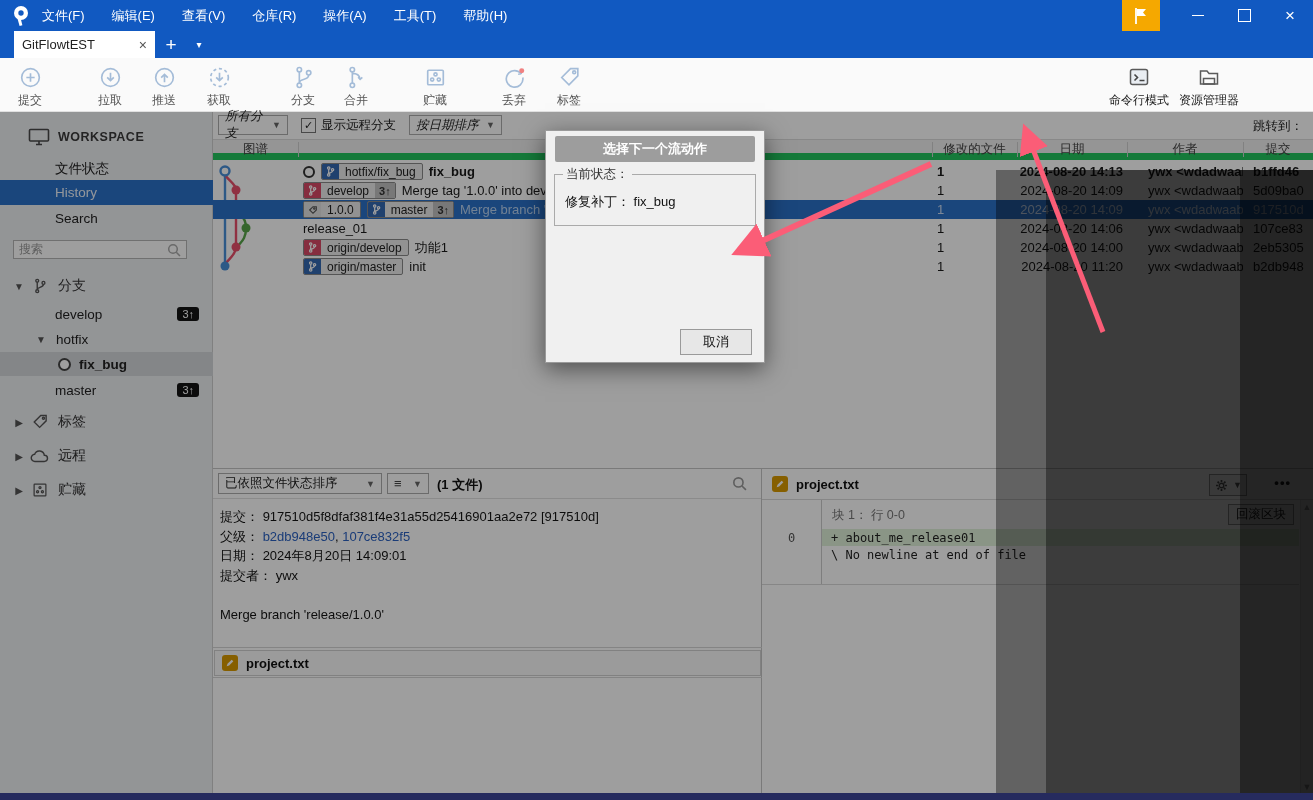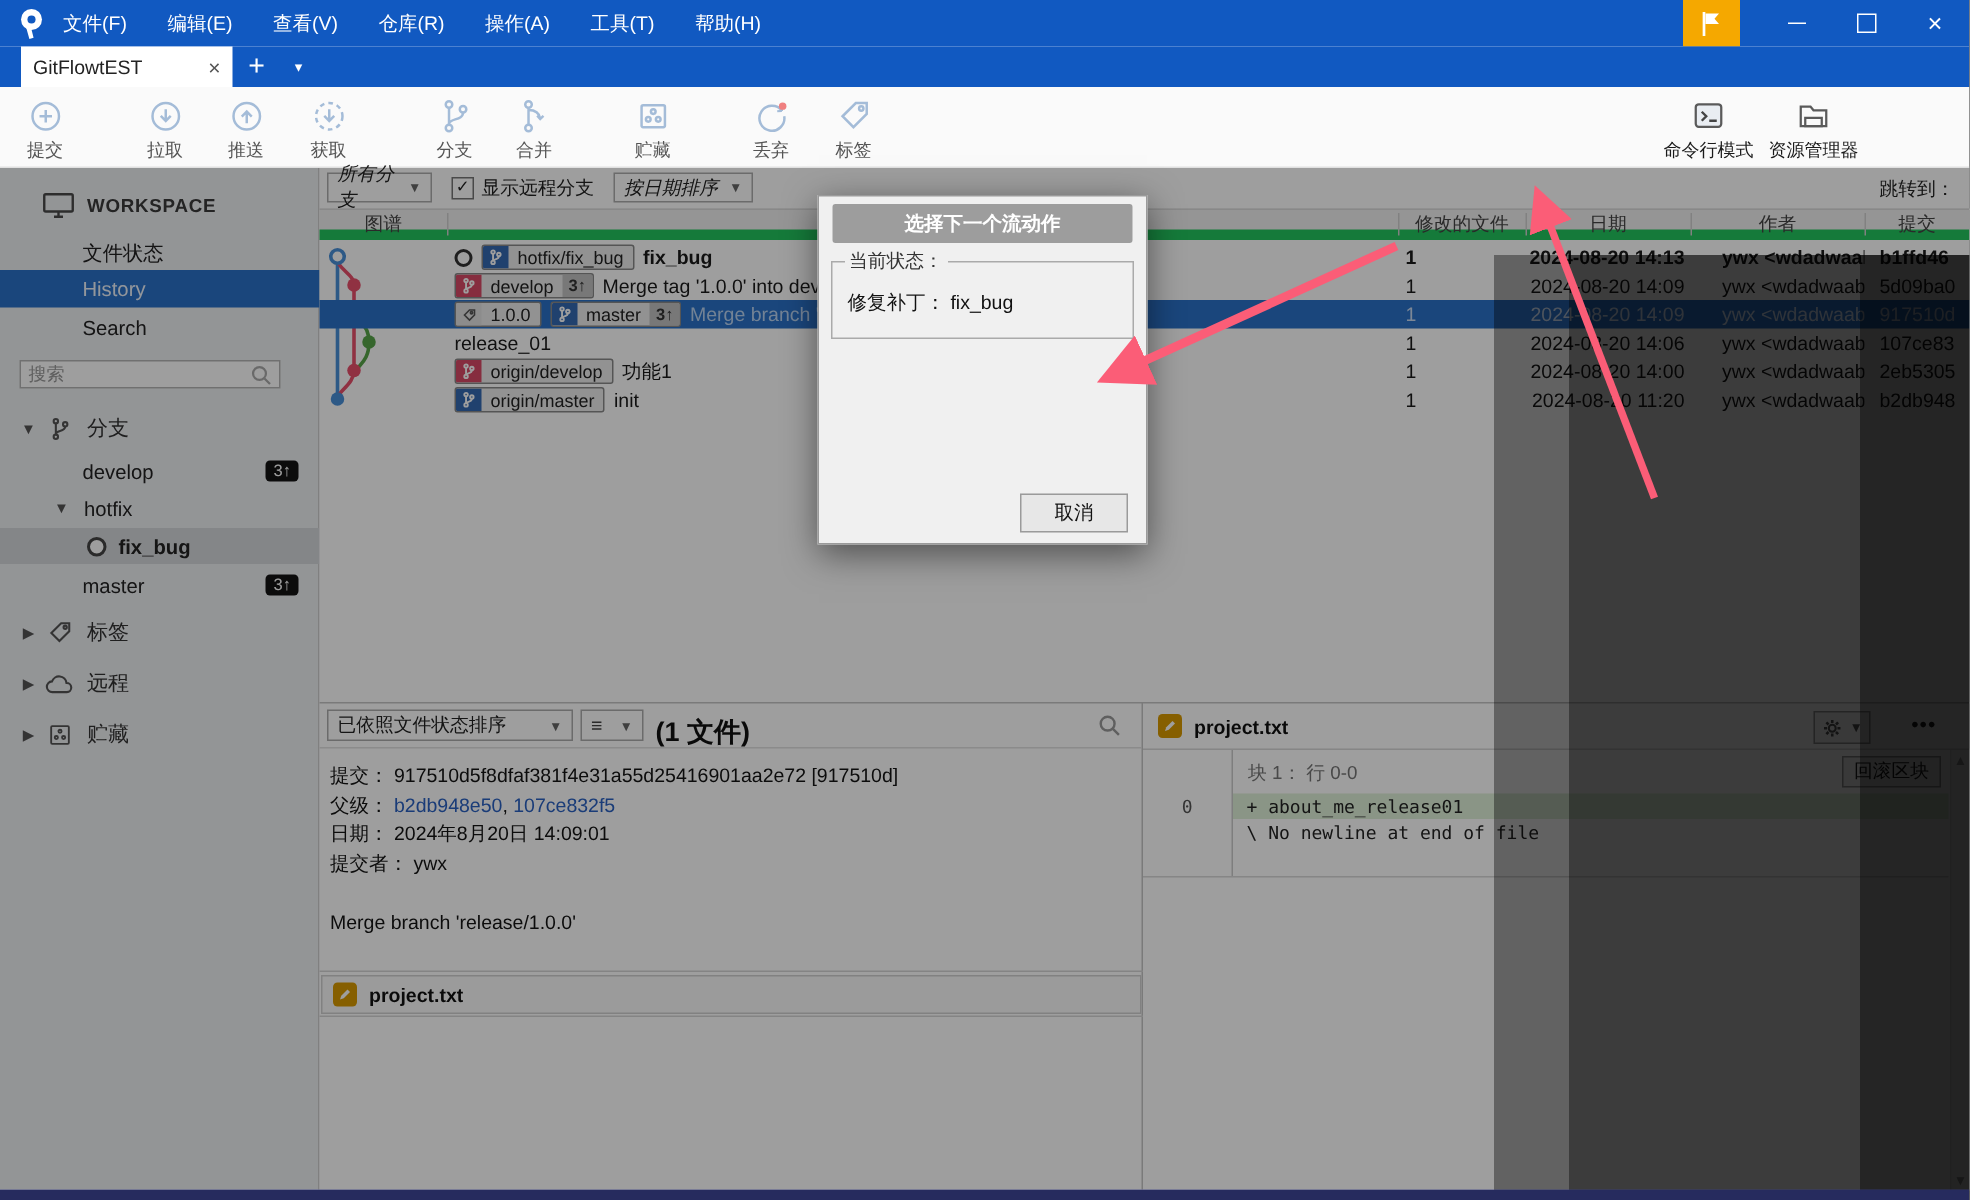--- a/index.html
+++ b/index.html
@@ -74,21 +74,21 @@
   .badge .bicon.red{background:#d94a66;} .badge .bicon.blue{background:#3569b2;} .badge .bicon.gray{background:#e2e2e2;}
   .badge .blabel{padding:0 6px;color:#222;font-weight:normal;}
   .badge .bcount{background:#c2c2c2;height:15px;display:flex;align-items:center;padding:0 4px;color:#333;font-weight:bold;font-size:11px;}
   .wc-circle{width:8px;height:8px;border:2px solid #333;border-radius:50%;background:#fff;flex:none;}
   .hrow.sel .cell-msg{color:#b9d2f0;}
 
   
   .commitpanel{position:absolute;left:213px;top:468px;width:549px;height:325px;background:#fff;border-top:1px solid #c6c6c6;border-right:1px solid #c6c6c6;box-sizing:border-box;}
   .cp-toolbar{position:absolute;left:0;top:0;width:100%;height:30px;border-bottom:1px solid #e0e0e0;box-sizing:border-box;}
   .cp-drop{position:absolute;top:4px;height:21px;background:#fff;border:1px solid #adadad;display:flex;align-items:center;font-size:12.5px;color:#222;padding:0 6px;gap:6px;box-sizing:border-box;}
-  .cp-count{position:absolute;left:224px;top:7px;font-size:18px;font-weight:bold;color:#111;}
+  .cp-count{position:absolute;left:224px;top:7px;font-size:13px;font-weight:bold;color:#111;}
   .cp-search{position:absolute;right:14px;top:7px;}
   .cp-details{position:absolute;left:7px;top:38px;font-size:13px;line-height:19.5px;color:#141414;white-space:nowrap;}
   .cp-details a{color:#2b62c2;text-decoration:none;}
   .filerow-divider{position:absolute;left:0;width:549px;height:1px;background:#d5d5d5;}
   .filerow{position:absolute;left:1px;top:181px;width:547px;height:26px;background:#fbfbfb;border:1px solid #d0d0d0;box-sizing:border-box;display:flex;align-items:center;gap:8px;padding-left:7px;font-size:13px;font-weight:bold;color:#111;}
   .pencil-ic{width:16px;height:16px;border-radius:3px;background:#d99a00;display:flex;align-items:center;justify-content:center;flex:none;}
 
   
   .diffpanel{position:absolute;left:762px;top:468px;width:551px;height:325px;background:#fff;border-top:1px solid #c6c6c6;box-sizing:border-box;}
   .dp-header{position:absolute;left:0;top:0;width:100%;height:31px;border-bottom:1px solid #d8d8d8;box-sizing:border-box;}

